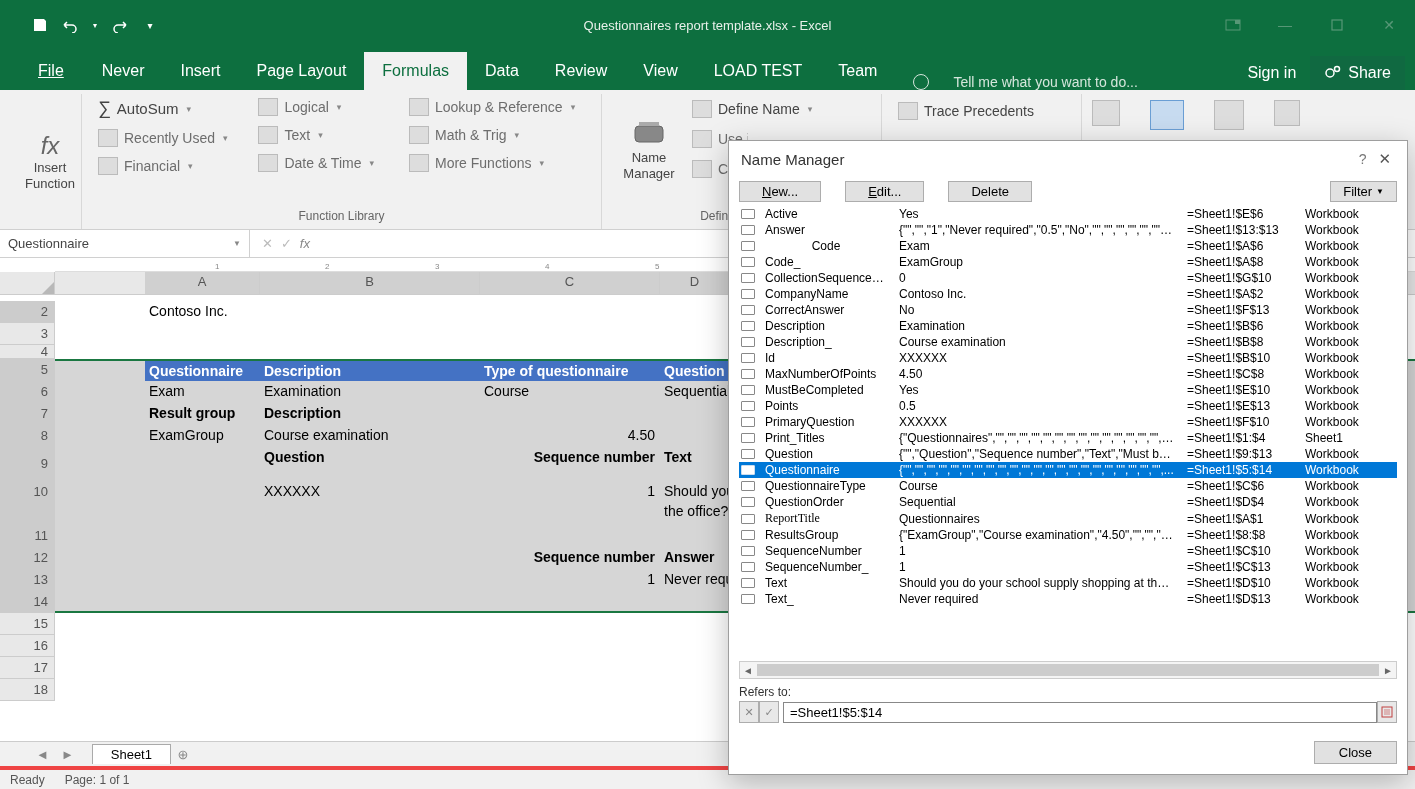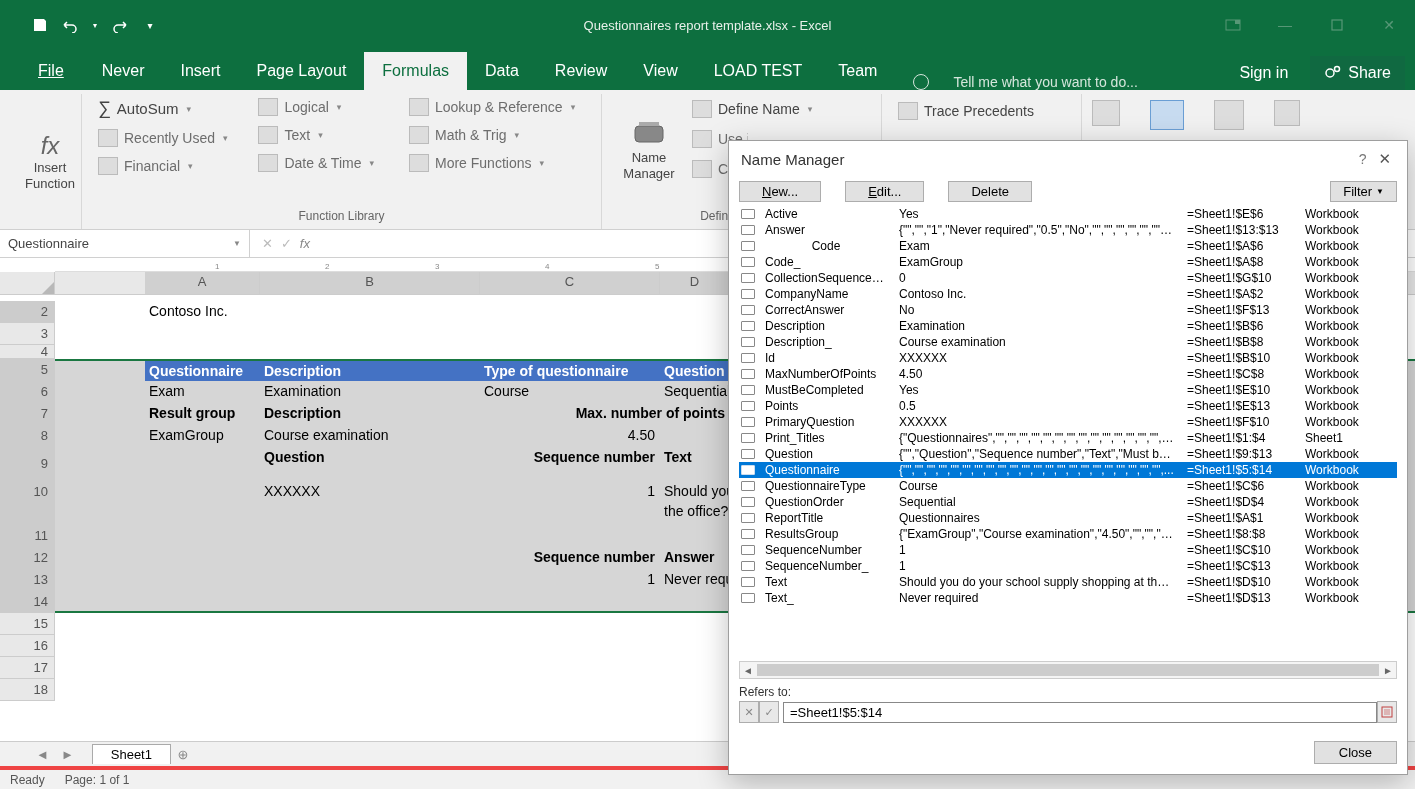--- a/index.html
+++ b/index.html
@@ -14,21 +14,21 @@
 .titlebar .winbtn { width: 52px; height: 50px; display: flex; align-items: center; justify-content: center; cursor: pointer; color: #89b29c; font-size: 14px; }
 .titlebar .winbtn.dim { opacity: 0.6; }
 
 
 .tabs { height: 40px; background: #0d6f3f; display: flex; align-items: flex-end; padding-left: 18px; }
 .tab { padding: 10px 18px; color: #fff; font-size: 16px; cursor: pointer; }
 .tab.file { padding-left: 20px; padding-right: 20px; text-decoration: underline; }
 .tab.active { background: #f1f1f1; color: #0d6f3f; }
 .tellme { display: flex; align-items: center; color: #d5e6dc; font-size: 14px; margin-left: 18px; gap: 24px; }
 .tellme .bulb { width: 16px; height: 16px; border: 1.5px solid #d5e6dc; border-radius: 50%; position: relative; }
-.tabright { position: absolute; right: 10px; display: flex; align-items: center; gap: 8px; }
+.tabright { position: absolute; right: 10px; display: flex; align-items: center; gap: 0; }
 .tabright .signin { color: #fff; font-size: 16px; padding: 8px 14px; cursor: pointer; }
 .tabright .share { background: #106941; color: #fff; font-size: 16px; padding: 8px 14px; cursor: pointer; display: flex; align-items: center; gap: 6px; }
 
 
 .ribbon { height: 140px; background: #f1f1f1; border-bottom: 1px solid #d0d0d0; display: flex; padding: 4px 6px 0 6px; }
 .rgroup { border-right: 1px solid #d8d8d8; padding: 0 10px; display: flex; flex-direction: column; }
 .rgroup:last-child { border-right: none; }
 .rgroup .bigbtn { display: flex; flex-direction: column; align-items: center; justify-content: center; width: 68px; cursor: pointer; padding: 4px 2px; font-size: 13px; color: #444; text-align: center; line-height: 1.2; }
 .rgroup .row { display: flex; }
 .rgroup .smallbtn { display: flex; align-items: center; padding: 4px 6px; font-size: 14px; color: #6d6d6d; cursor: pointer; gap: 6px; white-space: nowrap; }
@@ -355,21 +355,20 @@
       <div class="cell w-A">Exam</div>
       <div class="cell w-B">Examination</div>
       <div class="cell w-C">Course</div>
       <div class="cell" style="width:70px;">Sequential</div>
     </div>
 
     <div class="cellrow graysel">
       <div style="width:90px;"></div>
       <div class="cell w-A bold">Result group</div>
       <div class="cell w-B bold">Description</div>
-      <div class="cell bold" style="width:250px;text-align:right;">Max. number of points</div>
     </div>
 
     <div class="cellrow graysel">
       <div style="width:90px;"></div>
       <div class="cell w-A">ExamGroup</div>
       <div class="cell w-B">Course examination</div>
       <div class="cell w-C" style="text-align:right;">4.50</div>
     </div>
 
     <div class="cellrow graysel" style="height:34px;">
@@ -571,21 +570,21 @@
       </div>
       <div class="listrow">
         <span class="ico"></span>
         <span class="lc col-name" style="width:134px;">QuestionOrder</span>
         <span class="lc col-value">Sequential</span>
         <span class="lc col-ref">=Sheet1!$D$4</span>
         <span class="lc col-scope">Workbook</span>
       </div>
       <div class="listrow">
         <span class="ico"></span>
-        <span class="lc col-name" style="width:134px;">ReportTitle</span>
+        <span class="lc col-name" style="width:134px;font-family:Liberation Serif, serif;">ReportTitle</span>
         <span class="lc col-value">Questionnaires</span>
         <span class="lc col-ref">=Sheet1!$A$1</span>
         <span class="lc col-scope">Workbook</span>
       </div>
       <div class="listrow">
         <span class="ico"></span>
         <span class="lc col-name" style="width:134px;">ResultsGroup</span>
         <span class="lc col-value">{"ExamGroup","Course examination","4.50","","","","","",...</span>
         <span class="lc col-ref">=Sheet1!$8:$8</span>
         <span class="lc col-scope">Workbook</span>

